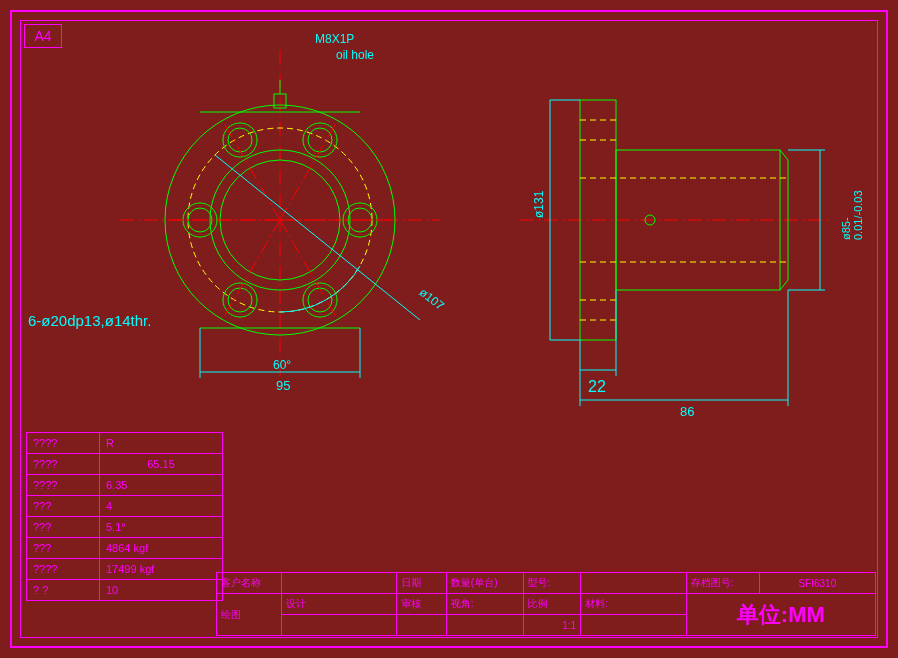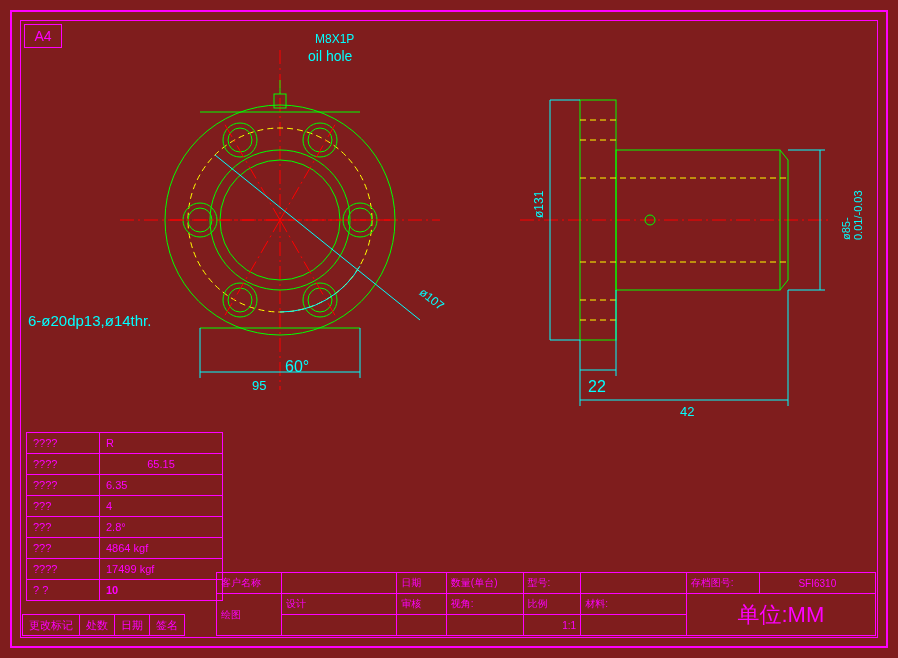--- a/index.html
+++ b/index.html
@@ -73,25 +73,25 @@
     <line class="cyan" x1="115" y1="105" x2="320" y2="270"></line>
 
     <path class="cyan" d="M 180 262 A 92 92 0 0 0 260 216"></path>
 
     <line class="cyan" x1="100" y1="322" x2="260" y2="322"></line>
     <line class="cyan" x1="100" y1="278" x2="100" y2="328"></line>
     <line class="cyan" x1="260" y1="278" x2="260" y2="328"></line>
   </svg>
 
   <div style="position:absolute;left:315px;top:32px;color:#0ff;font-size:12px">M8X1P</div>
-  <div style="position:absolute;left:308px;top:48px;color:#0ff;font-size:14px">oil hole</div>
+  <div style="position:absolute;left:336px;top:48px;color:#0ff;font-size:12px">oil hole</div>
   <div style="position:absolute;left:28px;top:312px;color:#0ff;font-size:15px">6-ø20dp13,ø14thr.</div>
   <div style="position:absolute;left:418px;top:292px;color:#0ff;font-size:12px;transform:rotate(38deg)">ø107</div>
-  <div style="position:absolute;left:285px;top:358px;color:#0ff;font-size:16px">60°</div>
-  <div style="position:absolute;left:252px;top:378px;color:#0ff;font-size:13px">95</div>
+  <div style="position:absolute;left:273px;top:358px;color:#0ff;font-size:12px">60°</div>
+  <div style="position:absolute;left:276px;top:378px;color:#0ff;font-size:13px">95</div>
 
   <svg style="left:520px;top:70px" width="350" height="360" viewBox="0 0 350 360">
 
     <line class="red ctr" x1="0" y1="150" x2="310" y2="150"></line>
 
     <rect class="green" x="60" y="30" width="36" height="240" fill="none"></rect>
 
     <rect class="green" x="96" y="80" width="164" height="140" fill="none"></rect>
 
     <line class="green" x1="260" y1="80" x2="268" y2="90"></line>
@@ -123,21 +123,21 @@
     <line class="cyan" x1="96" y1="220" x2="96" y2="306"></line>
 
     <line class="cyan" x1="60" y1="330" x2="268" y2="330"></line>
     <line class="cyan" x1="60" y1="306" x2="60" y2="336"></line>
     <line class="cyan" x1="268" y1="220" x2="268" y2="336"></line>
   </svg>
 
   <div style="position:absolute;left:532px;top:218px;color:#0ff;font-size:12px;transform:rotate(-90deg);transform-origin:left top">ø131</div>
   <div style="position:absolute;left:840px;top:240px;color:#0ff;font-size:11px;transform:rotate(-90deg);transform-origin:left top">ø85-0.01/-0.03</div>
   <div style="position:absolute;left:588px;top:378px;color:#0ff;font-size:16px">22</div>
-  <div style="position:absolute;left:680px;top:404px;color:#0ff;font-size:13px">42</div>
+  <div style="position:absolute;left:680px;top:404px;color:#0ff;font-size:13px">86</div>
 
   <table style="left:26px;top:432px">
     <tbody id="spec-body">
         <tr>
           <td style="width: 60px;">????</td>
           <td style="width: 110px;">R</td>
         </tr>
         <tr>
           <td style="width: 60px;">????</td>
           <td style="width: 110px; text-align: center;">65.15</td>
@@ -145,45 +145,39 @@
         <tr>
           <td style="width: 60px;">????</td>
           <td style="width: 110px;">6.35</td>
         </tr>
         <tr>
           <td style="width: 60px;">???</td>
           <td style="width: 110px;">4</td>
         </tr>
         <tr>
           <td style="width: 60px;">???</td>
-          <td style="width: 110px;">2.8°</td>
+          <td style="width: 110px;">5.1°</td>
         </tr>
         <tr>
           <td style="width: 60px;">???</td>
           <td style="width: 110px;">4864 kgf</td>
         </tr>
         <tr>
           <td style="width: 60px;">????</td>
           <td style="width: 110px;">17499 kgf</td>
         </tr>
         <tr>
           <td style="width: 60px;">? ?</td>
-          <td style="width: 110px; font-weight: bold;">10</td>
+          <td style="width: 110px;">10</td>
         </tr>
       </tbody>
   </table>
 
   <table style="left:22px;bottom:22px">
     <tbody>
-        <tr>
-      <td>更改标记</td>
-      <td>处数</td>
-      <td>日期</td>
-      <td>签名</td>
-    </tr>
   </tbody>
     </table>
 
   <table class="titleblock" style="right:22px;bottom:22px;width:660px">
     <tbody>
         <tr>
       <td style="width:58px">客户名称</td>
       <td style="width:110px"></td>
       <td style="width:42px">日期</td>
       <td style="width:70px">数量(单台)</td>
@@ -192,21 +186,21 @@
       <td style="width:66px">存档图号:</td>
       <td style="width:110px;text-align:center">SFI6310</td>
     </tr>
     <tr>
       <td rowspan="2" style="width:30px">绘图</td>
       <td style="width:34px">设计</td>
       <td>审核</td>
       <td>视角:</td>
       <td>比例</td>
       <td>材料:</td>
-      <td colspan="2" rowspan="2" style="text-align:center;font-size:22px;font-weight:normal;color:#f0f">单位:MM</td>
+      <td colspan="2" rowspan="2" style="text-align:center;font-size:22px;font-weight:bold;color:#f0f">单位:MM</td>
     </tr>
     <tr>
       <td></td>
           <td></td>
           <td></td>
       <td style="text-align:right">1:1</td>
       <td></td>
     </tr>
   </tbody>
     </table>

